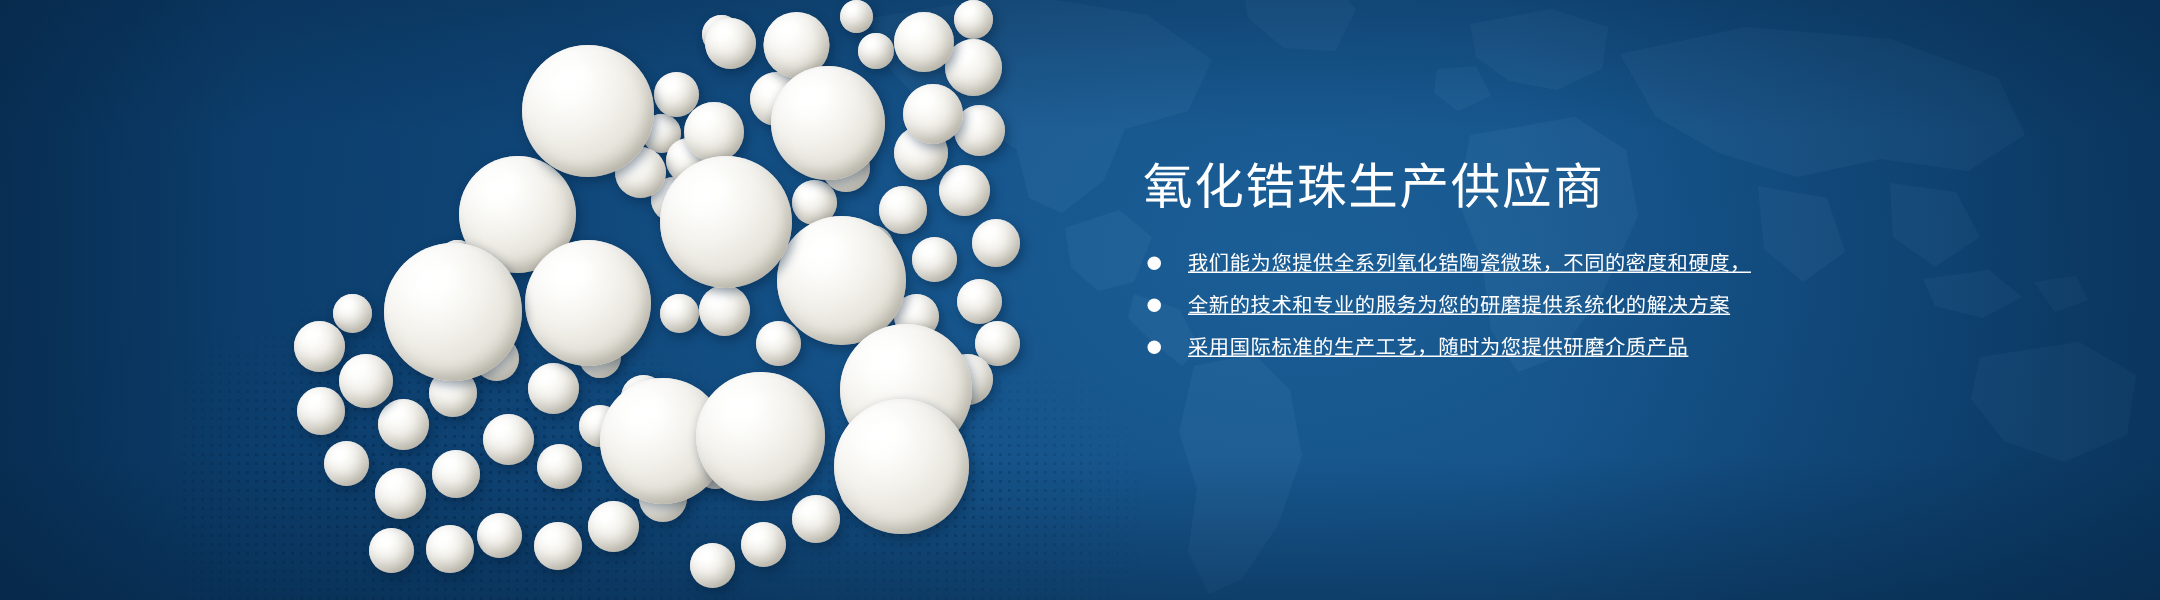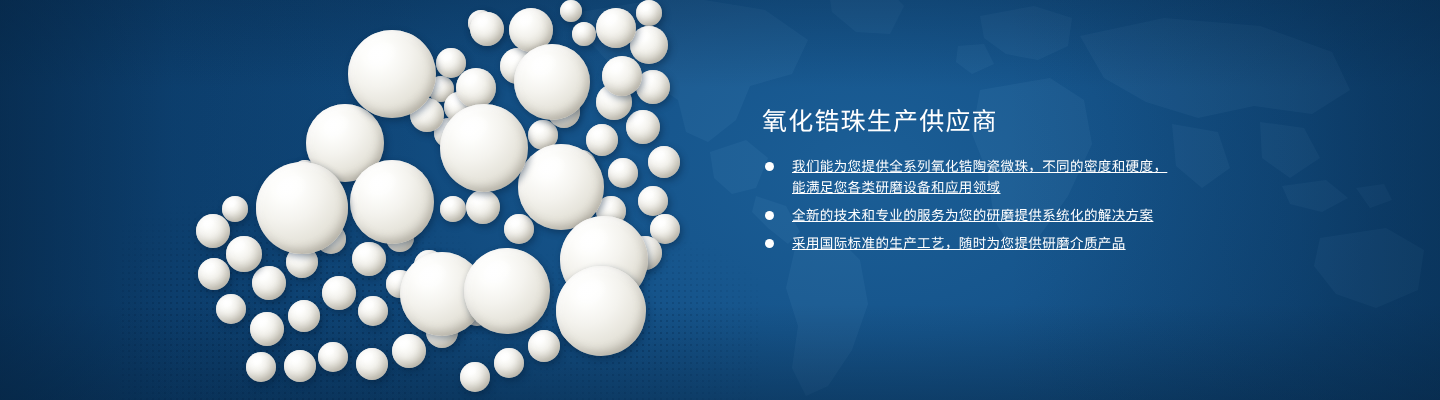--- a/index.html
+++ b/index.html
@@ -93,21 +93,21 @@
   }
 
   
   .copy{
     position:absolute;
     left:762px; top:108px;
     width:470px;
   }
   .headline{
     margin:0 0 22px 0;
-    font-size:25px;
+    font-size:33px;
     line-height:1.05;
     font-weight:400;
     color:#ffffff;
     letter-spacing:1.2px;
     white-space:nowrap;
   }
   .bullets{
     list-style:none;
     margin:0; padding:0;
   }
@@ -253,21 +253,20 @@
     </div>
 
   <div class="copy">
     <h1 class="headline">氧化锆珠生产供应商</h1>
 
     <ul class="bullets">
 
       <li class="bullet">
         <span class="bullet-dot"></span>
         <span class="bullet-line">我们能为您提供全系列氧化锆陶瓷微珠，不同的密度和硬度，</span>
-        <span class="bullet-line">能满足您各类研磨设备和应用领域</span>
       </li>
 
       <li class="bullet">
         <span class="bullet-dot"></span>
         <span class="bullet-line">全新的技术和专业的服务为您的研磨提供系统化的解决方案</span>
       </li>
 
       <li class="bullet">
         <span class="bullet-dot"></span>
         <span class="bullet-line">采用国际标准的生产工艺，随时为您提供研磨介质产品</span>

